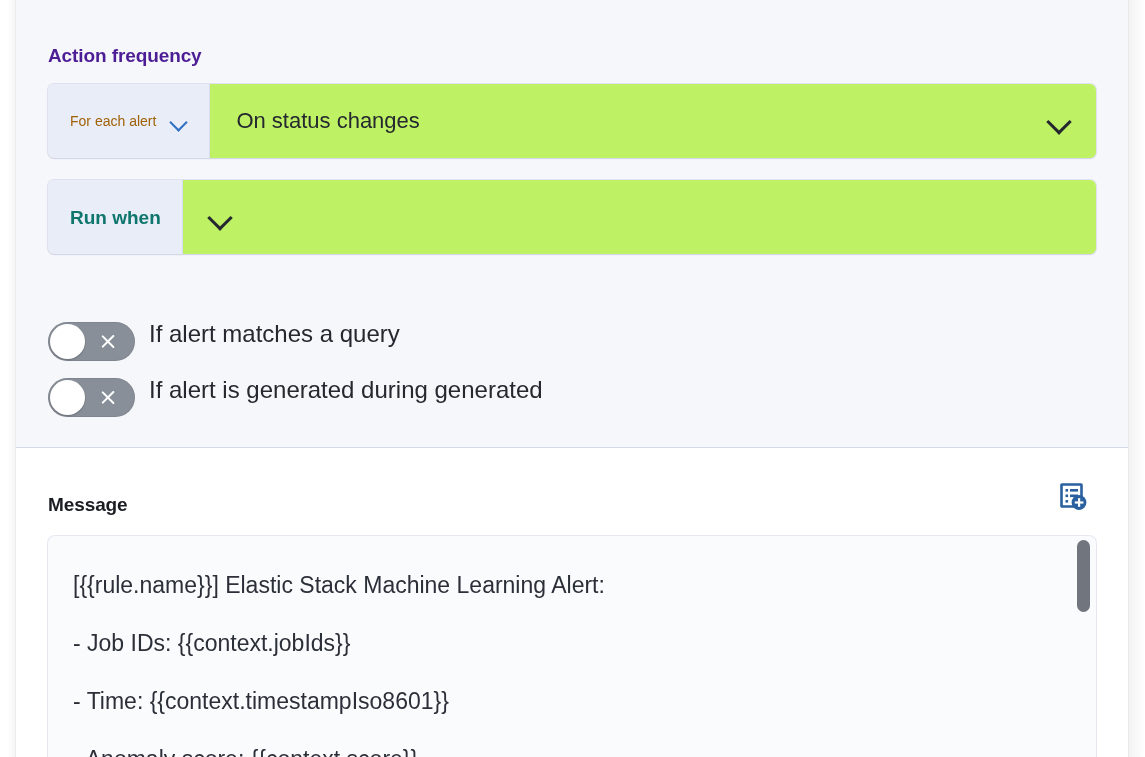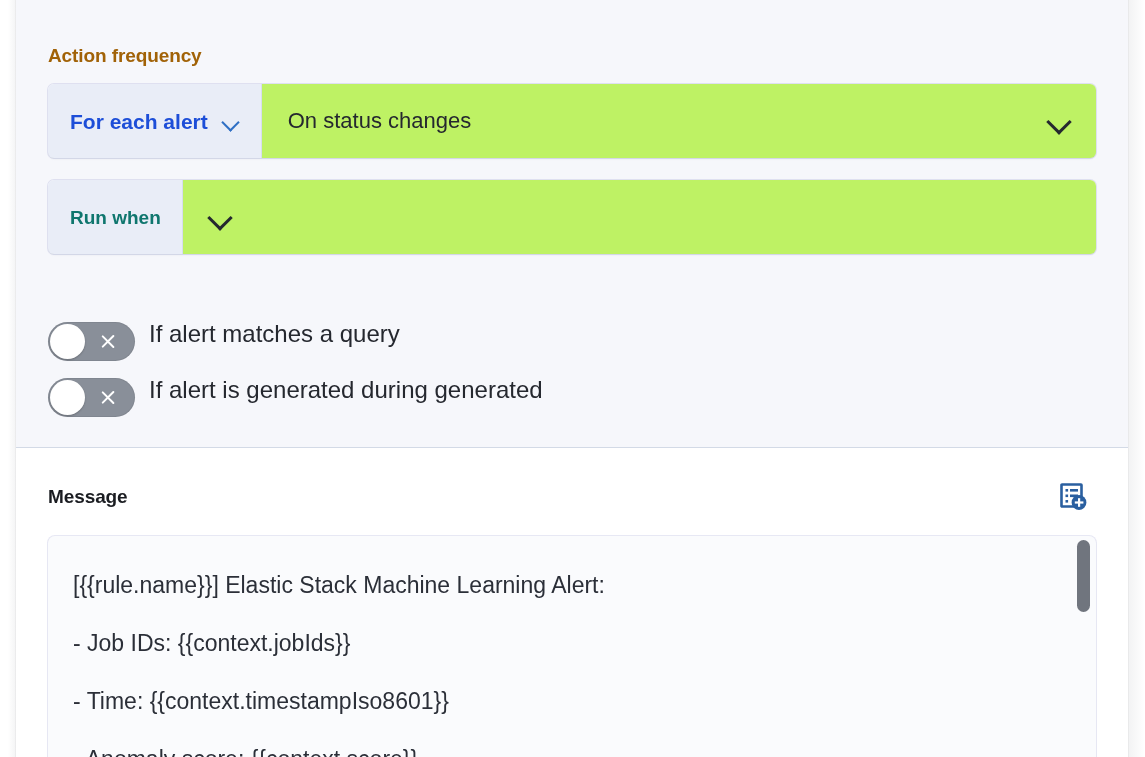--- a/index.html
+++ b/index.html
@@ -57,21 +57,21 @@
     border-bottom: 1px solid #d3dae6;
     box-sizing: border-box;
   }
 
   .section-title {
     position: absolute;
     left: 32px;
     top: 44px;
     font-size: 19px;
     font-weight: 700;
-    color: #a16207;
+    color: #4c1d95;
     letter-spacing: -0.1px;
     line-height: 24px;
   }
 
   
   .compound {
     position: absolute;
     display: flex;
     align-items: stretch;
     border-radius: 6px;
@@ -102,23 +102,23 @@
     box-shadow: inset -1px 0 0 rgba(19,34,149,0.08);
     padding: 0 22px;
     white-space: nowrap;
     box-sizing: border-box;
   }
   .prepend.btn {
     cursor: pointer;
     gap: 14px;
   }
   .prepend-label-blue {
-    font-size: 21px;
-    color: #1d4ed8;
-    font-weight: 700;
+    font-size: 14px;
+    color: #a16207;
+    font-weight: 400;
     line-height: 1;
   }
   .prepend-label-dark {
     font-size: 19px;
     color: #0f766e;
     font-weight: 700;
     line-height: 1;
   }
 
   .chev {
@@ -230,21 +230,21 @@
     position: absolute;
     left: 0;
     top: 449px;
     width: 1112px;
     height: 308px;
     background: #ffffff;
   }
   .msg-title {
     position: absolute;
     left: 32px;
-    top: 36px;
+    top: 44px;
     font-size: 19px;
     font-weight: 700;
     color: #1a1c21;
     letter-spacing: -0.1px;
     line-height: 24px;
   }
 
   .add-var-btn {
     position: absolute;
     left: 1037px;

